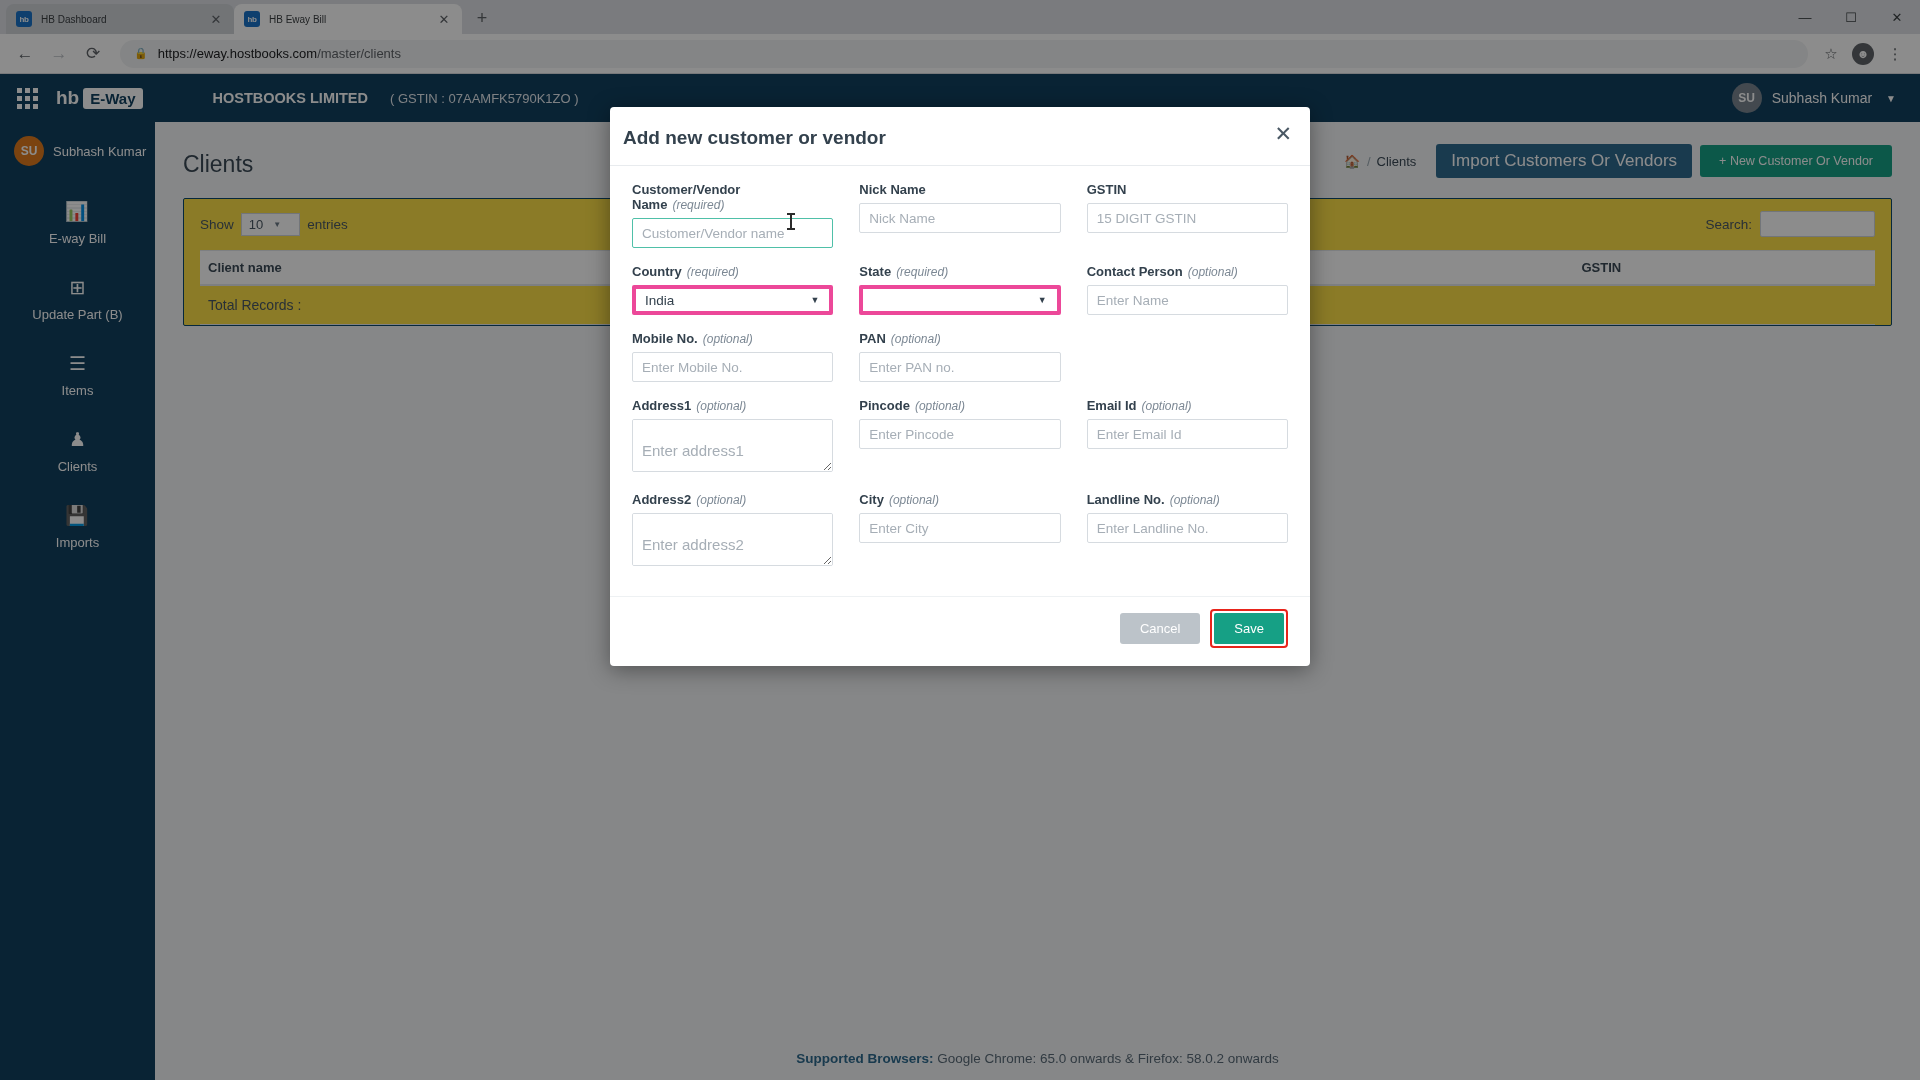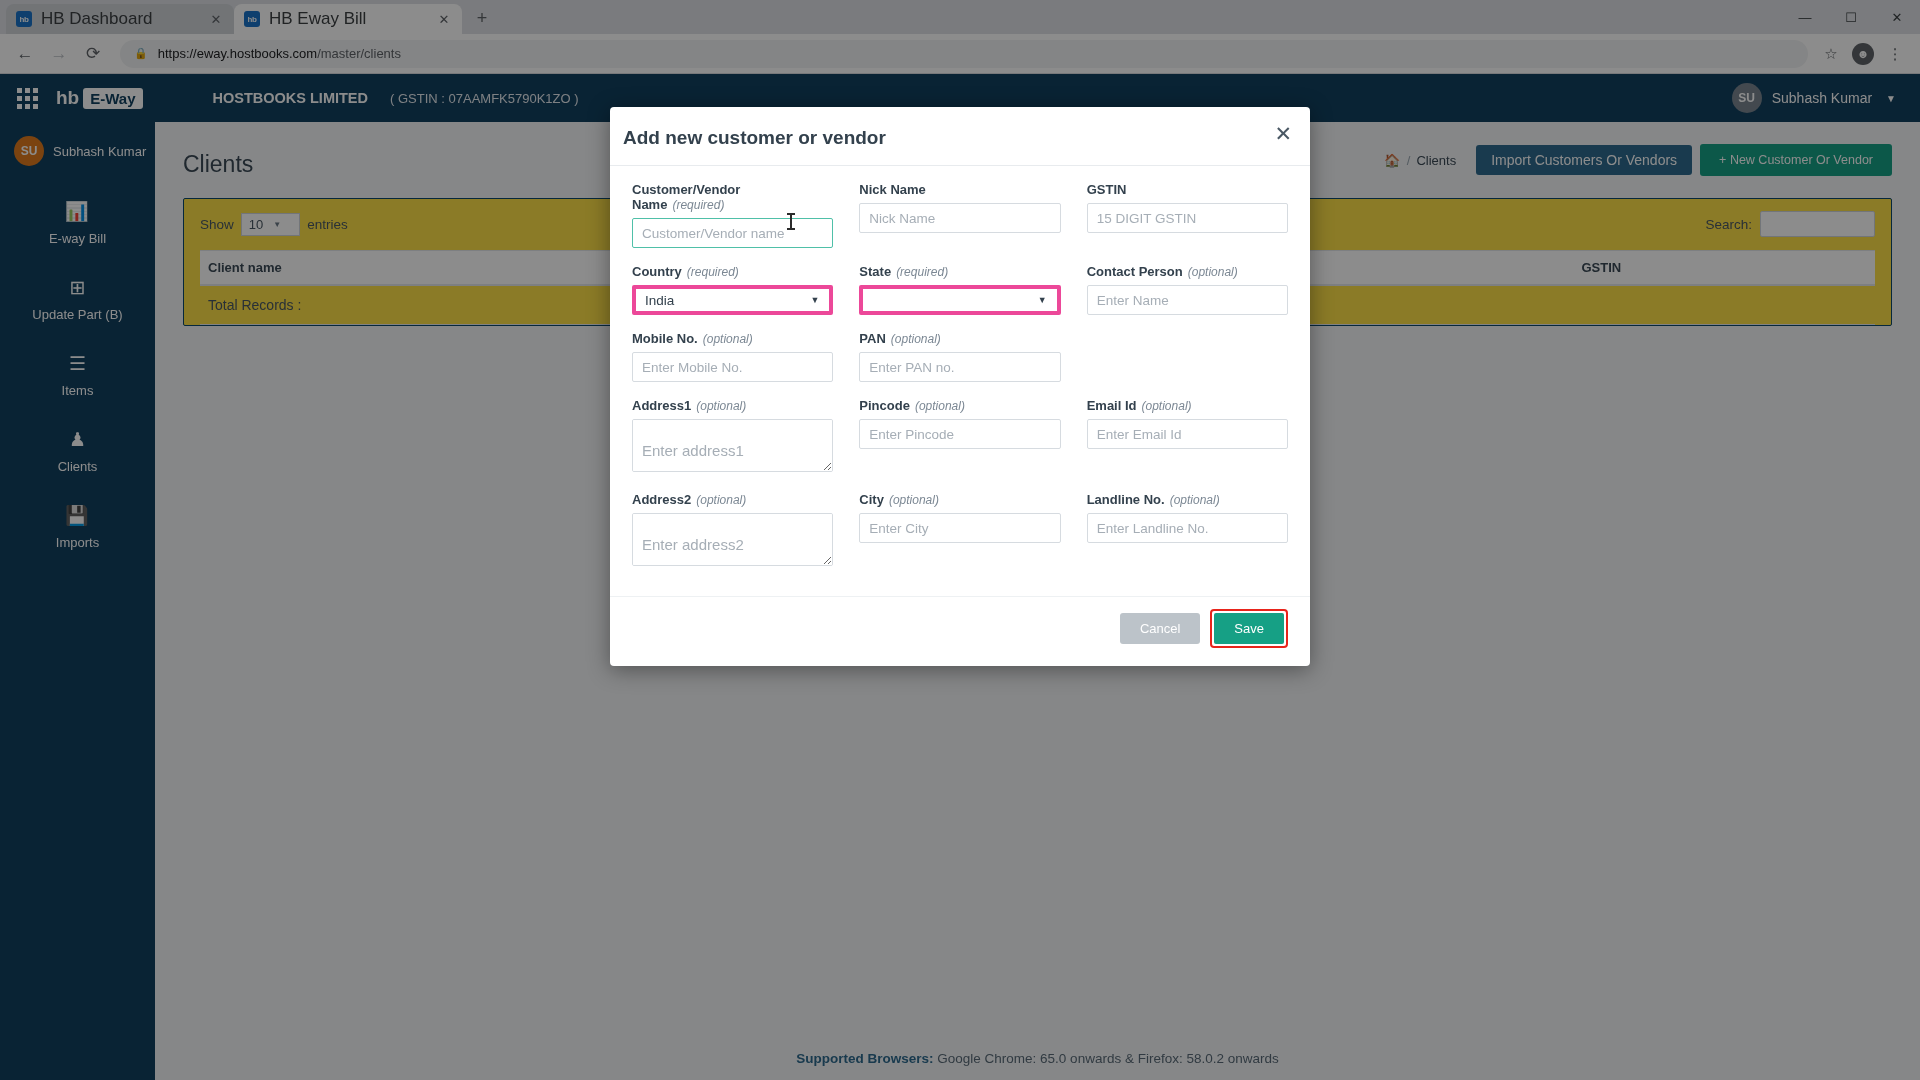--- a/index.html
+++ b/index.html
@@ -25,21 +25,21 @@
   .tab.inactive { background: #cfd3d8; }
   .tab.active { background: #ffffff; }
   .tab-fav {
     width: 16px; height: 16px; border-radius: 3px; background: #1a73c8;
     color: #fff; font-size: 8px; font-weight: bold;
     display: flex; align-items: center; justify-content: center;
     margin-right: 9px; flex: 0 0 16px; letter-spacing: -0.3px;
   }
   .tab-title {
     flex: 1; white-space: nowrap; overflow: hidden;
-    text-overflow: ellipsis; font-size: 17px;
+    text-overflow: ellipsis; font-size: 10px;
   }
   .tab-close {
     width: 16px; height: 16px; display: flex; align-items: center;
     justify-content: center; font-size: 13px; color: #5f6368;
     flex: 0 0 16px;
   }
   .newtab {
     width: 28px; height: 28px; display: flex; align-items: center;
     justify-content: center; font-size: 18px; color: #5f6368;
     margin-left: 6px; margin-bottom: 2px;
@@ -167,21 +167,21 @@
     position: absolute; right: 28px; top: 22px;
     display: flex; align-items: center;
   }
   .breadcrumb {
     font-size: 13px; color: #6b7a87; margin-right: 20px;
     display: flex; align-items: center;
   }
   .bc-sep { margin: 0 6px; color: #9aa7b1; }
   .bc-current { color: #3b4a56; }
   .btn-import {
-    background: #2f6b8f; color: #ffffff; font-size: 14px;
+    background: #2f6b8f; color: #ffffff; font-size: 17px;
     padding: 7px 15px; border-radius: 3px; border: none; margin-right: 8px;
   }
   .btn-new {
     background: #16a085; color: #ffffff; font-size: 12.5px;
     padding: 9px 19px; border-radius: 3px; border: none;
   }
 
   .card {
     margin: 10px 28px 0 28px; background: #fde047;
     border: 1px solid #0c4a6e; border-radius: 2px; padding: 14px 16px 0;

